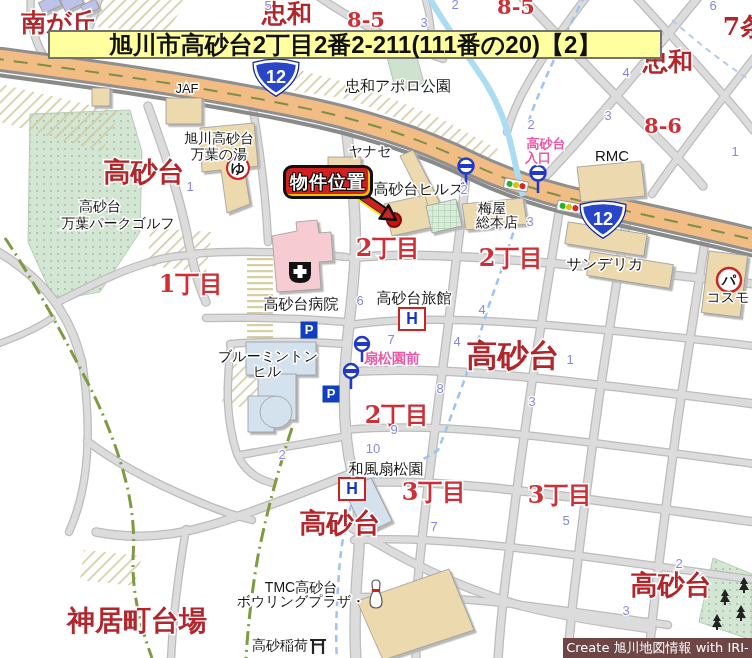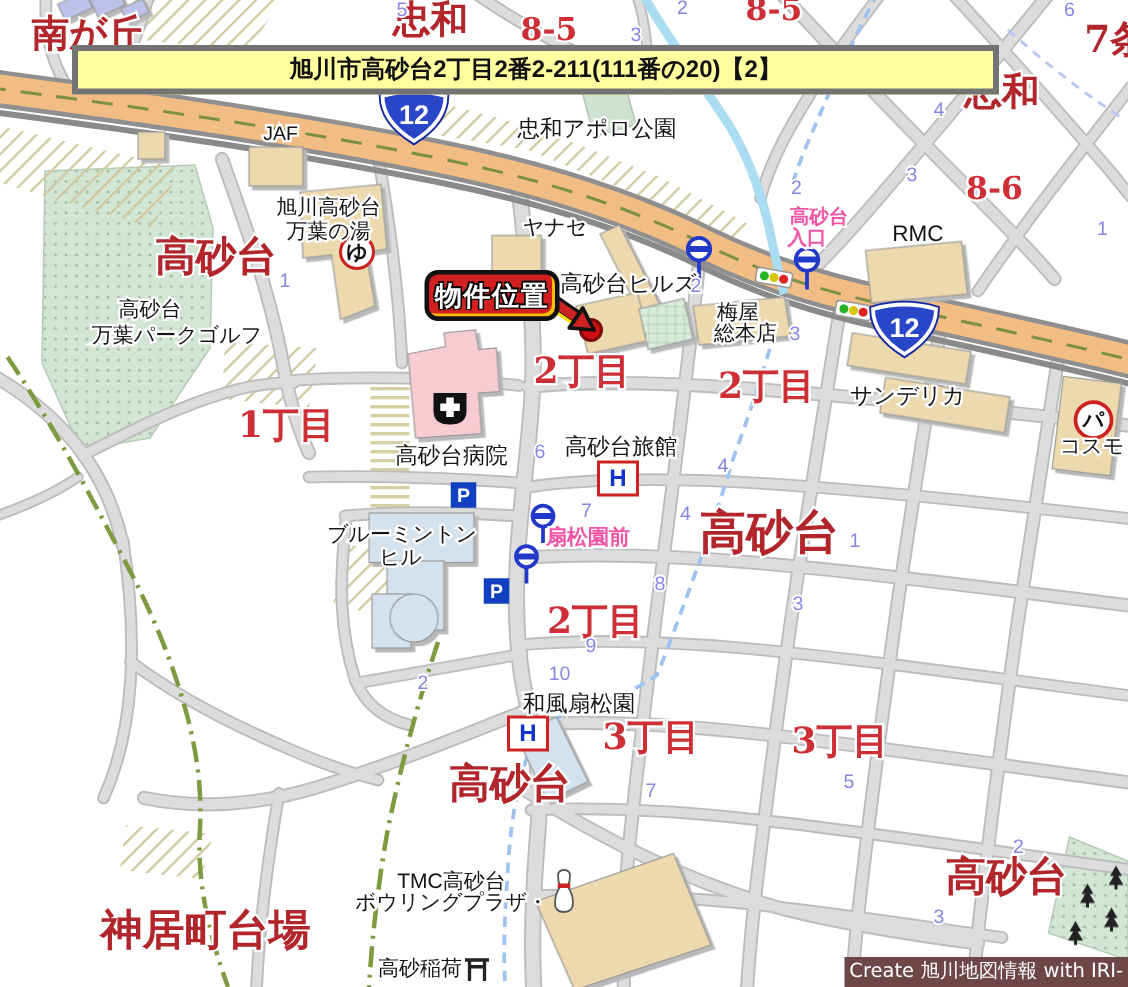--- a/index.html
+++ b/index.html
@@ -10,24 +10,24 @@
            font-family:"Liberation Sans",sans-serif;}
   .lb-area{font-family:"DejaVu Serif",serif;font-weight:bold;fill:#b2252b;
            paint-order:stroke;stroke:#ffffff;stroke-width:3px;}
   .lb-block{font-family:"DejaVu Serif",serif;font-weight:bold;fill:#ce2f36;
            paint-order:stroke;stroke:#ffffff;stroke-width:3px;}
   .lb-poi{fill:#141414;paint-order:stroke;stroke:#ffffff;stroke-width:3px;}
   .lb-pink{font-weight:bold;fill:#ef55a4;paint-order:stroke;stroke:#ffffff;stroke-width:3px;}
   .lb-num{fill:#8787e2;paint-order:stroke;stroke:#ffffff;stroke-width:2.5px;}
   .bld{stroke:#9a9a9a;stroke-width:0.8;}
   .banner{position:absolute;left:48px;top:30px;width:610px;height:25px;
-          background:#ffffa0;border:4px solid #737373;color:#111;
-          font-size:16px;font-weight:600;text-align:center;line-height:25px;
+          background:#ffffa0;border:2px solid #737373;color:#111;
+          font-size:24px;font-weight:600;text-align:center;line-height:25px;
           letter-spacing:0px;}
-  .callout{position:absolute;left:283px;top:180px;width:84px;height:28px;
+  .callout{position:absolute;left:283px;top:165px;width:84px;height:28px;
           background:#d22020;border:3px solid #111;border-radius:9px;
           color:#fff;font-size:18px;font-weight:bold;text-align:center;line-height:28px;
           letter-spacing:1px;
           box-shadow:inset -2px -2px 0 rgba(255,220,0,.85);
           text-shadow:1px 1px 0 #000,-1px 1px 0 #000,1px -1px 0 #000,-1px -1px 0 #000;}
   .credit{position:absolute;left:563px;top:638px;width:189px;height:20px;
           background:#6e4646;color:#fff;font-size:13px;text-align:center;
           line-height:20px;font-family:"DejaVu Sans",sans-serif;}
 </style>
 </head>

